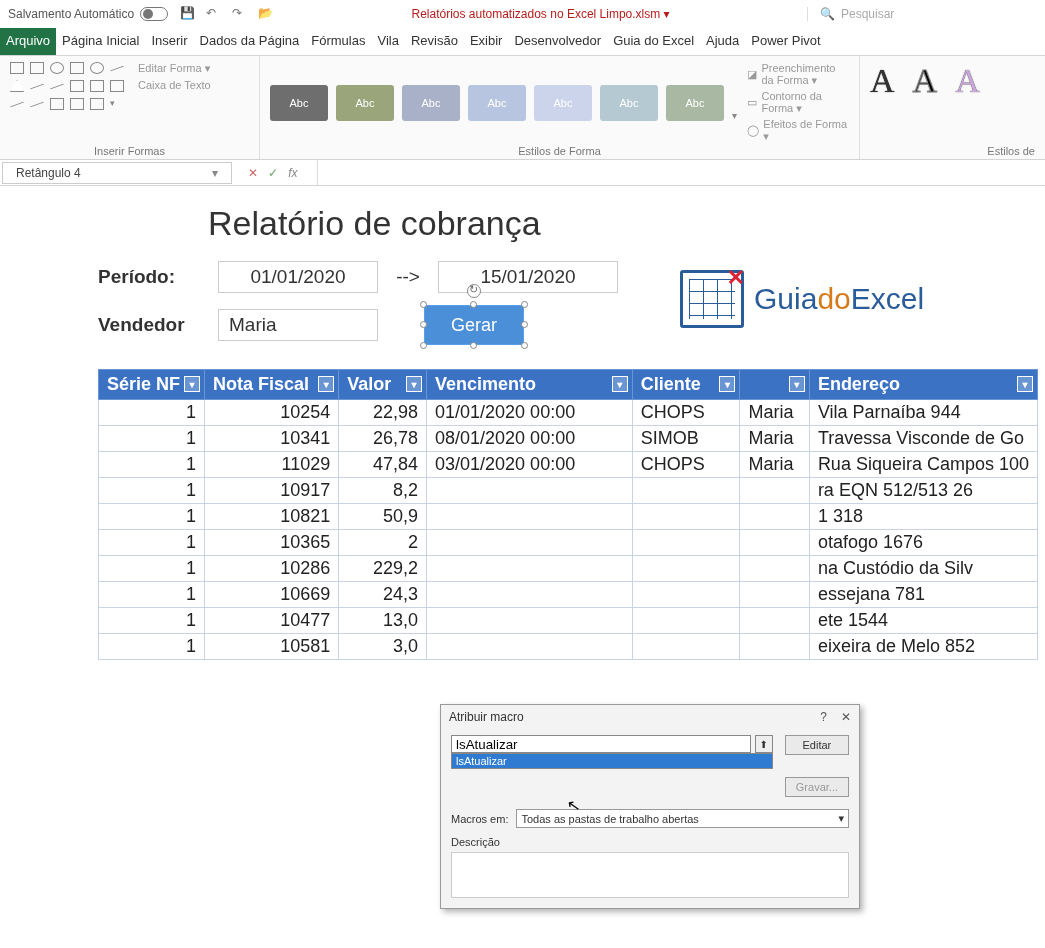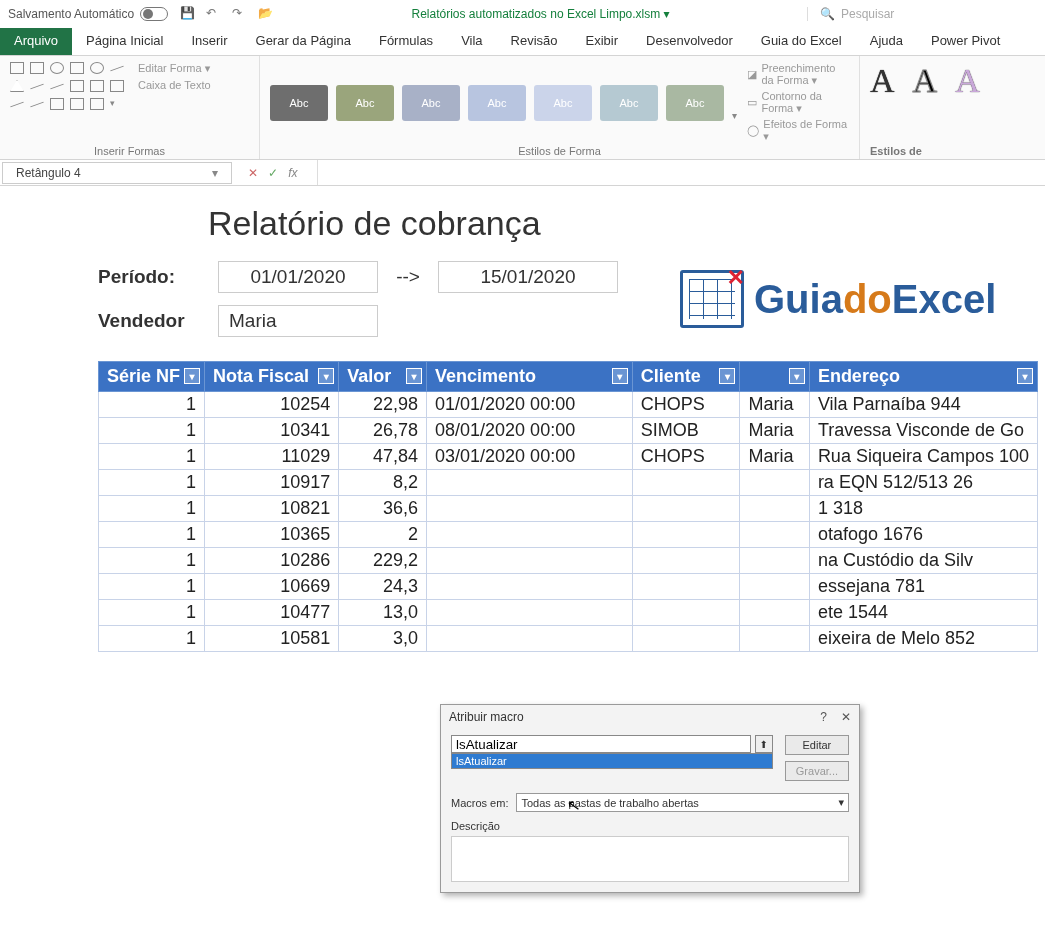--- a/index.html
+++ b/index.html
@@ -25,32 +25,32 @@
     color: #555;
   }
   .autosave { display:flex; align-items:center; gap:6px;}
   .toggle {
     width: 28px; height: 14px; border:1px solid #777; border-radius:8px;
     position:relative; background:#fff;
   }
   .toggle::after{ content:""; position:absolute; left:2px; top:1px; width:10px; height:10px; border-radius:50%; background:#777;}
   .tb-icons { display:flex; gap:10px; }
   .tb-icon { width:16px; height:16px; color:#777; }
-  .doc-title { margin-left:auto; margin-right:auto; color:#15803d;}
+  .doc-title { margin-left:auto; margin-right:auto; color:#b91c1c;}
   .search-box { display:flex; align-items:center; gap:6px; color:#aaa; width:230px; border-left:1px solid #ddd; padding-left:12px;}
 
   
   .ribbon-tabs {
     height: 28px;
     display:flex;
     align-items:stretch;
     border-bottom:1px solid #d4d4d4;
     font-size: 13px;
   }
-  .tab { padding: 5px 14px; color:#333; cursor:pointer; }
+  .tab { padding: 5px 6px; color:#333; cursor:pointer; }
   .tab.active { background:#217346; color:#fff; }
 
   
   .ribbon {
     height: 104px;
     display:flex;
     border-bottom:1px solid #d4d4d4;
     background:#fafafa;
   }
   .ribbon-group {
@@ -121,21 +121,21 @@
     position:absolute; left:680px; top:84px;
     display:flex; align-items:center; gap:10px;
   }
   .logo-icon{
     width:64px; height:58px; border:3px solid #2a5c9a; border-radius:3px; position:relative; background:#fff;
   }
   .logo-icon::before{content:""; position:absolute; left:6px; top:6px; right:6px; bottom:6px;
      background-image:repeating-linear-gradient(to right,#2a5c9a 0 1px, transparent 1px 14px),
                       repeating-linear-gradient(to bottom,#2a5c9a 0 1px, transparent 1px 12px);}
   .logo-x{position:absolute; top:-8px; right:-4px; color:#d23; font-size:22px; font-weight:bold;}
-  .logo-text{ font-size:40px; font-weight:700;}
+  .logo-text{ font-size:30px; font-weight:400;}
   .logo-text .g{color:#2a5c9a;} .logo-text .d{color:#d67a1a;} .logo-text .e{color:#2a5c9a;}
 
   
   .dtable {
     margin: 24px 0 0 90px;
     border-collapse:collapse;
     font-size:18px;
     color:#222;
     width: 940px;
     padding-left: 12px;
@@ -159,21 +159,21 @@
   .dlg-title{ display:flex; justify-content:space-between; padding:5px 8px; font-size:12px;gap:8px;}
   .dlg-title .btns{display:flex; gap:14px; color:#555;}
   .dlg-body{padding:6px 10px 10px;}
   .dlg-label{margin-bottom:3px;}
   .dlg-row{display:flex; gap:6px; align-items:flex-start;}
   .dlg-input{flex:1; border:1px solid #888; background:#fff; padding:2px 4px; height:18px;}
   .refbtn{width:18px; height:18px; border:1px solid #888; background:#eee; display:flex;align-items:center;justify-content:center; font-size:10px;}
   .listbox{ border:1px solid #888; background:#fff; height:150px; margin-top:0; flex:1; overflow:hidden;}
   .listbox .item{ padding:1px 4px; font-size:11px;}
   .listbox .item.sel{ background:#2e7bd1; color:#fff;}
-  .side-btns{display:flex; flex-direction:column; gap:6px; margin-left:6px;}
+  .side-btns{display:flex; flex-direction:column; gap:22px; margin-left:6px;}
   .dlg-btn{ border:1px solid #999; background:#eaeaea; padding:3px 10px; font-size:11px; min-width:58px; text-align:center; cursor:pointer;}
   .dlg-btn.active{border:1px solid #2e7bd1; background:#e8f0fb;}
   .dlg-btn.disabled{color:#999;}
   .macros-row{display:flex; align-items:center; gap:8px; margin-top:12px;}
   .combo{flex:1; border:1px solid #999; background:#fff; padding:2px 4px; display:flex; justify-content:space-between; align-items:center;}
   .desc-box{border:1px solid #ccc; background:#fff; height:46px; margin-top:4px;}
   .dlg-footer{display:flex; justify-content:flex-end; gap:8px; margin-top:12px;}
 
   .cursor-arrow{
     position:absolute; left:567px; top:610px; font-size:16px; color:#000; pointer-events:none;
@@ -198,21 +198,21 @@
   <div class="search-box">
     <span>🔍</span>
     <span>Pesquisar</span>
   </div>
 </div>
 
 <div class="ribbon-tabs">
   <div class="tab active">Arquivo</div>
   <div class="tab">Página Inicial</div>
   <div class="tab">Inserir</div>
-  <div class="tab">Gerar da Página</div>
+  <div class="tab">Dados da Página</div>
   <div class="tab">Fórmulas</div>
   <div class="tab">Vila</div>
   <div class="tab">Revisão</div>
   <div class="tab">Exibir</div>
   <div class="tab">Desenvolvedor</div>
   <div class="tab">Guia do Excel</div>
   <div class="tab">Ajuda</div>
   <div class="tab">Power Pivot</div>
 </div>
 
@@ -276,21 +276,21 @@
     </div>
     <div class="group-label">Estilos de Forma</div>
   </div>
 
   <div class="ribbon-group" style="flex:1; border-right:none;">
     <div class="wa-letters">
       <span class="wa-a">A</span>
       <span class="wa-a outline">A</span>
       <span class="wa-a fancy">A</span>
     </div>
-    <div class="group-label" style="text-align:left;font-weight:bold;">Estilos de</div>
+    <div class="group-label" style="text-align:right;">Estilos de</div>
   </div>
 </div>
 
 <div class="fbar">
   <div class="namebox">
     <span>Retângulo 4</span>
     <span style="color:#888;">▾</span>
   </div>
   <div class="fx-icons">
     <span style="color:#c66;">✕</span>
@@ -306,20 +306,34 @@
   <div class="filters">
     <div class="lbl">Período:</div>
     <div class="cell">01/01/2020</div>
     <div class="arrow">--&gt;</div>
     <div class="cell">15/01/2020</div>
     <div></div>
 
     <div class="lbl">Vendedor</div>
     <div class="cell" style="justify-content:flex-start;">Maria</div>
     <div></div>
+    <div style="position:relative;">
+      <div class="gerar-btn">
+        <span>Gerar</span>
+        <span class="sel-rotate"></span>
+        <span class="sel-handle sh-tl"></span>
+        <span class="sel-handle sh-tm"></span>
+        <span class="sel-handle sh-tr"></span>
+        <span class="sel-handle sh-ml"></span>
+        <span class="sel-handle sh-mr"></span>
+        <span class="sel-handle sh-bl"></span>
+        <span class="sel-handle sh-bm"></span>
+        <span class="sel-handle sh-br"></span>
+      </div>
+    </div>
     <div></div>
   </div>
 
   <div class="logo">
     <div class="logo-icon">
       <span class="logo-x">✕</span>
     </div>
     <div class="logo-text">
       <span class="g">Guia</span><span class="d">do</span><span class="e">Excel</span>
     </div>
@@ -370,21 +384,21 @@
           <td class="num">10917</td>
           <td class="num">8,2</td>
           <td></td>
           <td></td>
           <td></td>
           <td>ra EQN 512/513 26</td>
         </tr>
         <tr>
           <td class="num">1</td>
           <td class="num">10821</td>
-          <td class="num">36,6</td>
+          <td class="num">50,9</td>
           <td></td>
           <td></td>
           <td></td>
           <td>1 318</td>
         </tr>
         <tr>
           <td class="num">1</td>
           <td class="num">10365</td>
           <td class="num">2</td>
           <td></td>

